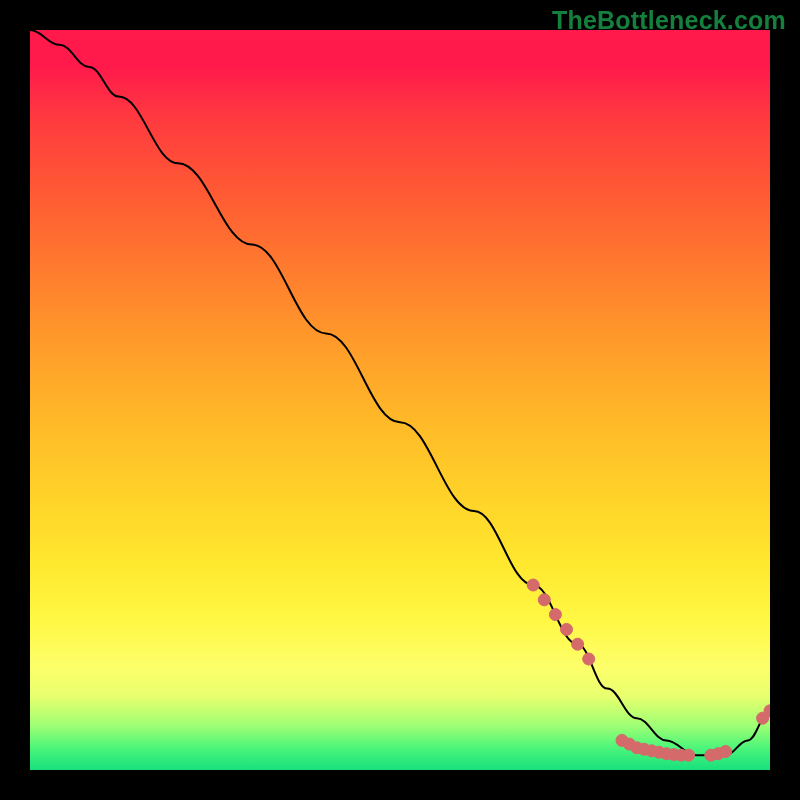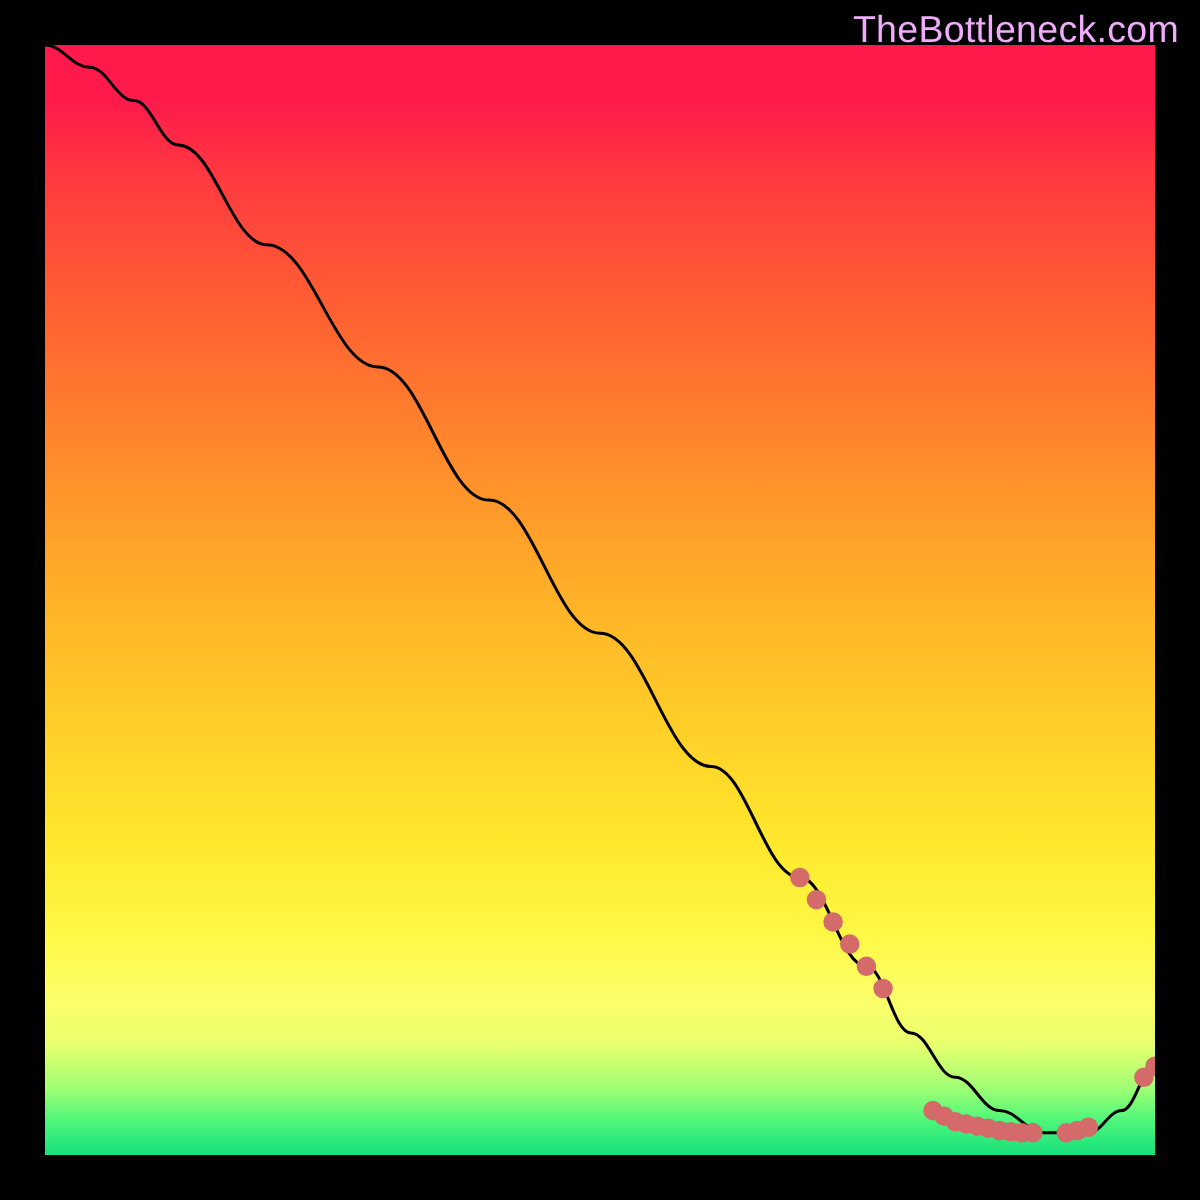--- a/index.html
+++ b/index.html
@@ -13,23 +13,23 @@
   }
   .stage {
     position: relative;
     width: 800px;
     height: 800px;
   }
   .watermark {
     position: absolute;
     top: 6px;
     right: 14px;
-    color: #f0abfc;
+    color: #15803d;
     font-size: 25px;
-    font-weight: 400;
+    font-weight: 700;
     letter-spacing: 0.2px;
     z-index: 5;
   }
   .plot-frame {
     position: absolute;
     left: 30px;
     top: 30px;
     width: 740px;
     height: 740px;
     background: linear-gradient(

